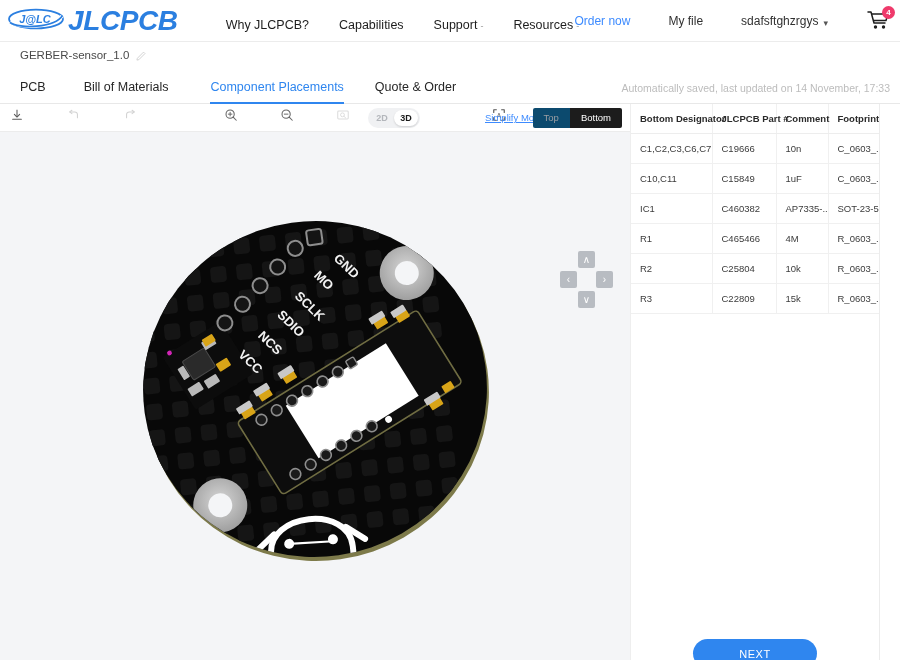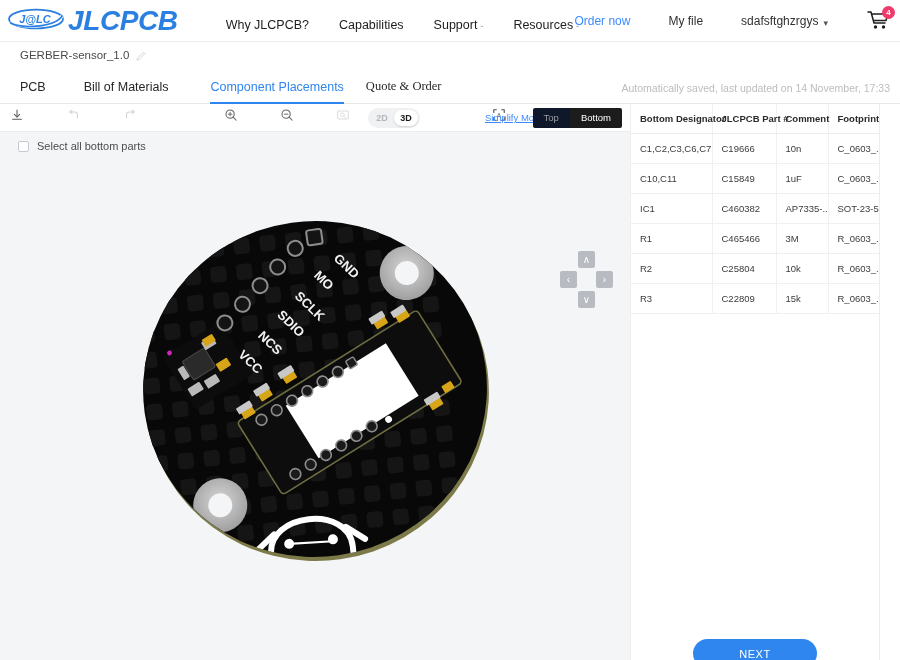--- a/index.html
+++ b/index.html
@@ -75,21 +75,21 @@
     position: relative; background: #fff; padding-left: 12px;
   }
   .tab {
     font-size: 12.5px; color: #262626; cursor: pointer;
     padding: 0 0 9px 0; margin-left: 0; position: relative;
     white-space: nowrap;
   }
   .tab.t0 { margin-left: 8px; }
   .tab.t1 { margin-left: 38px; }
   .tab.t2 { margin-left: 42px; }
-  .tab.t3 { margin-left: 22px; font-family: Liberation Serif, serif; }
+  .tab.t3 { margin-left: 31px; }
   .tab.active { color: #2f86ef; }
   .tab.active::after {
     content: ""; position: absolute; left: 0; right: 0; bottom: -1px;
     height: 2px; background: #2f86ef;
   }
   .autosave {
     position: absolute; right: 10px; bottom: 9px;
     font-size: 10.5px; color: #bcbcbc;
   }
 
@@ -140,21 +140,21 @@
     position: absolute; left: 485px; top: 8px;
     font-size: 9.5px; color: #3d8bff; text-decoration: underline; cursor: pointer;
   }
   .side-toggle {
     position: absolute; right: 8px; top: 4px;
     display: flex; height: 20px; border-radius: 2px; overflow: hidden;
   }
   .side-opt {
     font-size: 9.5px; cursor: pointer; padding: 0 11px;
     height: 20px; line-height: 20px;
-    background: #0f172a; color: #9a9da2;
+    background: #0c4a6e; color: #9a9da2;
   }
   .side-opt.active { background: #1c1c1c; color: #fff; }
 
   
   .selectall-row {
     height: 28px; display: flex; align-items: center;
     padding-left: 18px; gap: 8px; background: #f4f5f7;
   }
   .chk-box {
     width: 11px; height: 11px; border: 1px solid #c3cad3;
@@ -418,24 +418,20 @@
       </div>
 
       <div class="simplify">Simplify Model</div>
 
       <div class="side-toggle">
         <div class="side-opt">Top</div>
         <div class="side-opt active">Bottom</div>
       </div>
     </div>
 
-    <div class="selectall-row">
-      <div class="chk-box"></div>
-      <span class="selectall-label">Select all bottom parts</span>
-    </div>
 
     <div class="canvas">
 
       <div class="nav-pad">
         <div class="nav-arrow up">∧</div>
         <div class="nav-arrow left">‹</div>
         <div class="nav-arrow right">›</div>
         <div class="nav-arrow down">∨</div>
       </div>
 
@@ -751,21 +747,21 @@
           </tr>
           <tr>
             <td class="c0">IC1</td>
             <td class="c1">C460382</td>
             <td class="c2">AP7335-...</td>
             <td class="c3">SOT-23-5...</td>
           </tr>
           <tr>
             <td class="c0">R1</td>
             <td class="c1">C465466</td>
-            <td class="c2">3M</td>
+            <td class="c2">4M</td>
             <td class="c3">R_0603_...</td>
           </tr>
           <tr>
             <td class="c0">R2</td>
             <td class="c1">C25804</td>
             <td class="c2">10k</td>
             <td class="c3">R_0603_...</td>
           </tr>
           <tr>
             <td class="c0">R3</td>

